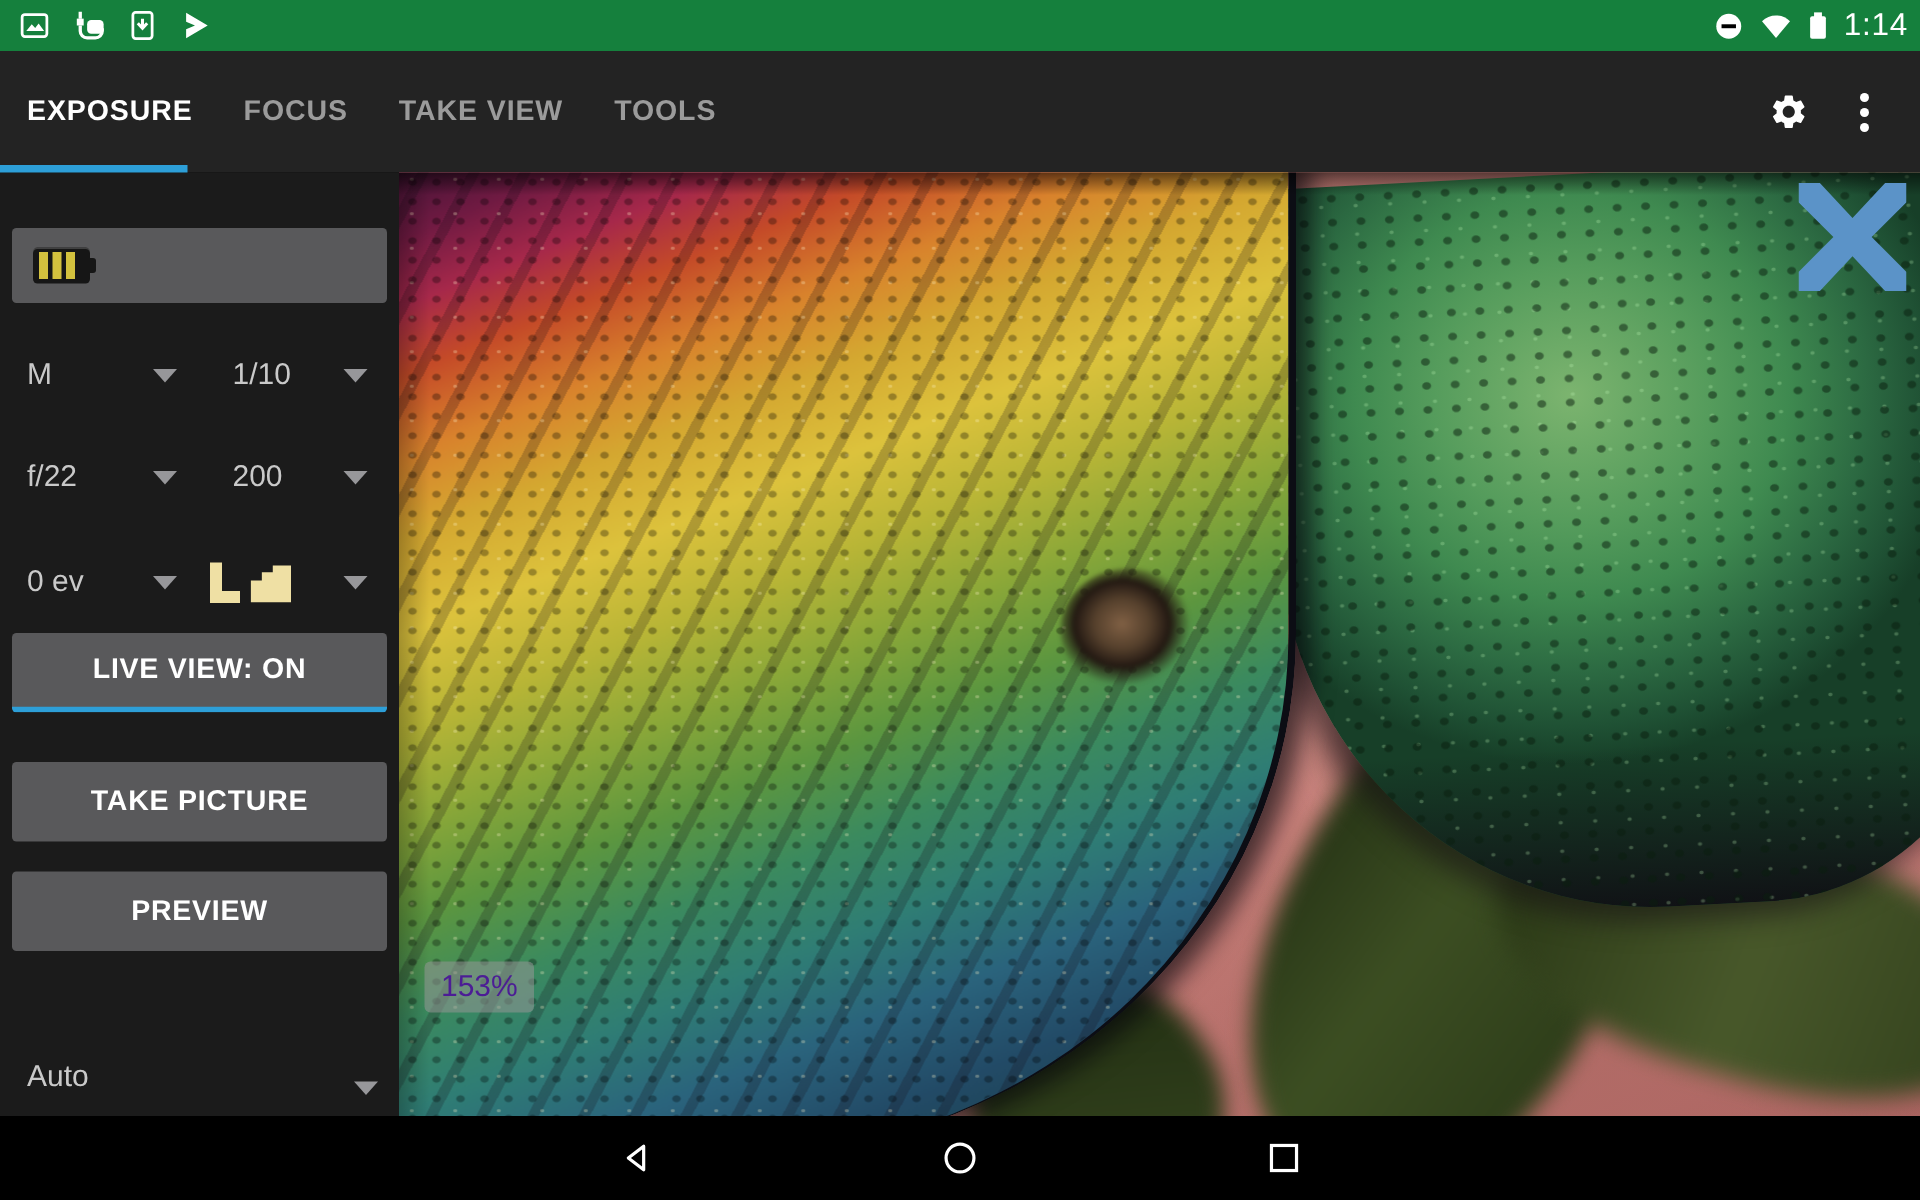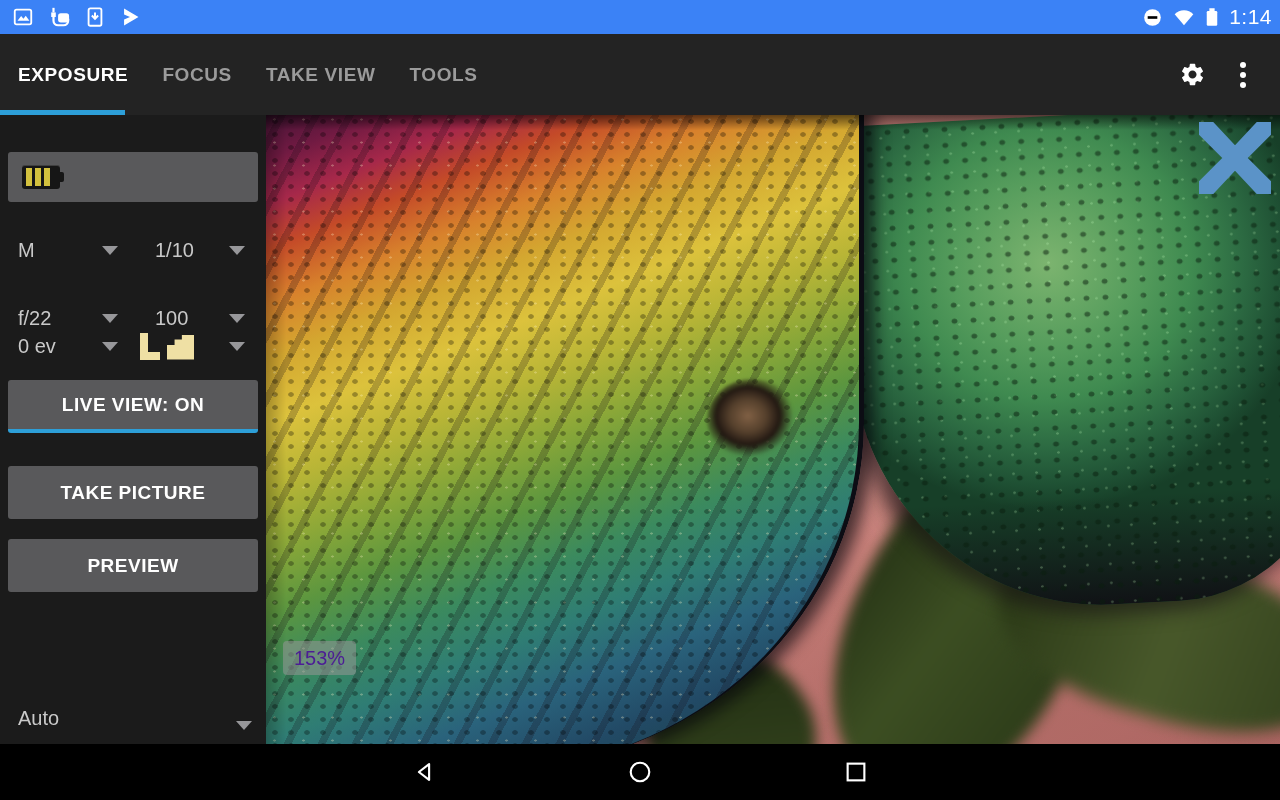--- a/index.html
+++ b/index.html
@@ -1,21 +1,21 @@
 <!DOCTYPE html>
 <html><head>
 <meta charset="utf-8">
 <style>
   * { margin:0; padding:0; box-sizing:border-box; }
   html,body { width:1280px; height:800px; overflow:hidden; background:#000; }
   body { font-family:"Liberation Sans", sans-serif; -webkit-font-smoothing:antialiased; }
   .screen { width:1280px; height:800px; display:flex; flex-direction:column; }
 
   
-  .status-bar { height:34px; background:#3b82f6; display:flex; align-items:center; padding:0 8px 0 12px; flex:none;gap:30px; }
+  .status-bar { height:34px; background:#15803d; display:flex; align-items:center; padding:0 8px 0 12px; flex:none;gap:30px; }
   .sb-left { display:flex; align-items:center; gap:13px; }
   .sb-right { margin-left:auto; display:flex; align-items:center; gap:10px; }
   .sb-time { color:#fff; font-size:21px; letter-spacing:0.5px; }
 
   
   .app-bar { height:81px; background:#232323; position:relative; display:flex; align-items:center; flex:none; }
   .tabs { display:flex; gap:34px; padding-left:18px; align-items:center; height:100%; }
   .tab { font-size:19px; font-weight:bold; letter-spacing:0.6px; color:#9b9b9b; cursor:pointer; }
   .tab.active { color:#fff; }
   .tab-underline { position:absolute; left:0; bottom:0; width:125px; height:5px; background:#2d9fd8; }
@@ -31,21 +31,21 @@
              position:relative; display:flex; align-items:center; cursor:pointer; }
   .cam-btn .label { position:absolute; left:0; right:0; text-align:center; color:#fff; font-size:20px; font-weight:bold; letter-spacing:0.5px; }
   .cam-batt { width:38px; height:24px; background:#161616; border-radius:3px; display:flex; align-items:center;
               gap:3px; padding:3px 10px 3px 4px; position:relative; margin-left:14px; z-index:1;
               box-shadow: inset 0 1px 0 rgba(255,255,255,0.18); }
   .cam-batt::after { content:''; position:absolute; right:-4px; top:7px; width:5px; height:10px; background:#161616; border-radius:0 2px 2px 0; }
   .cam-batt .bar { width:6px; height:18px; background:#d3c13e; }
 
   .row { display:grid; grid-template-columns:77px 30px 90px 1fr; align-items:center;
          padding-left:18px; padding-right:8px; height:28px; flex:none; }
-  .row-1 { margin-top:34px; } .row-2 { margin-top:40px; } .row-3 { }
+  .row-1 { margin-top:34px; } .row-2 { margin-top:40px; } .row-3 { margin-top:42px; }
   .val { color:#c9c9c9; font-size:20px; }
   .val.ind { padding-left:30px; }
   .tri { width:0; height:0; border-left:8px solid transparent; border-right:8px solid transparent;
          border-top:9px solid #97979a; justify-self:center; cursor:pointer; }
 
   .q-icon { display:flex; align-items:flex-end; gap:7px; margin-left:15px; }
   .q-l { width:20px; height:27px; border-left:8px solid #efe0a4; border-bottom:8px solid #efe0a4; }
   .q-step { width:27px; height:25px; background:#efe0a4;
             clip-path:polygon(0 100%, 0 42%, 28% 42%, 28% 20%, 55% 20%, 55% 0, 100% 0, 100% 100%); }
 
@@ -193,21 +193,21 @@
       <div class="row row-1">
         <span class="val">M</span>
         <span class="tri"></span>
         <span class="val ind">1/10</span>
         <span class="tri"></span>
       </div>
 
       <div class="row row-2">
         <span class="val">f/22</span>
         <span class="tri"></span>
-        <span class="val ind">100</span>
+        <span class="val ind">200</span>
         <span class="tri"></span>
       </div>
 
       <div class="row row-3">
         <span class="val">0 ev</span>
         <span class="tri"></span>
         <span class="q-icon">
           <span class="q-l"></span>
           <span class="q-step"></span>
         </span>

